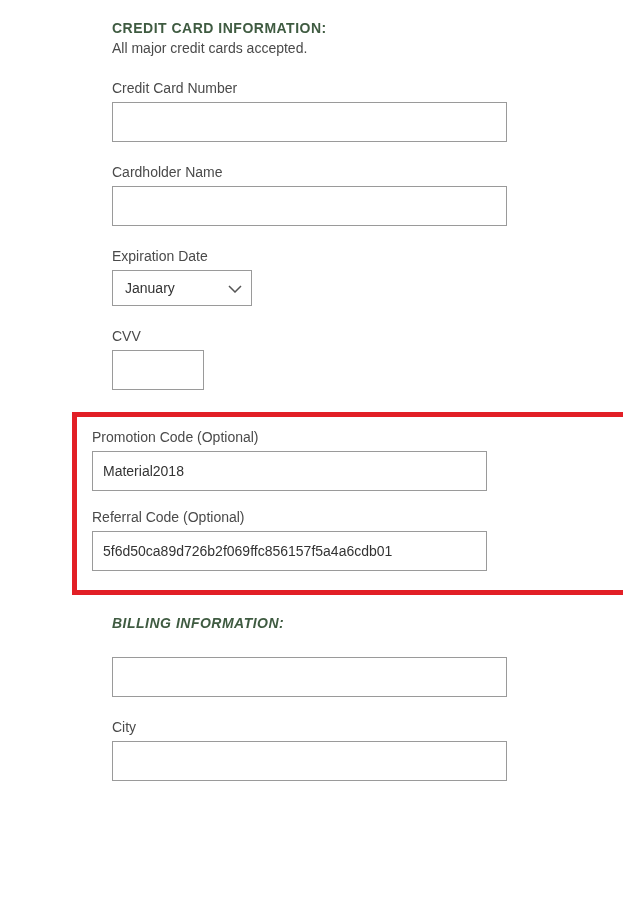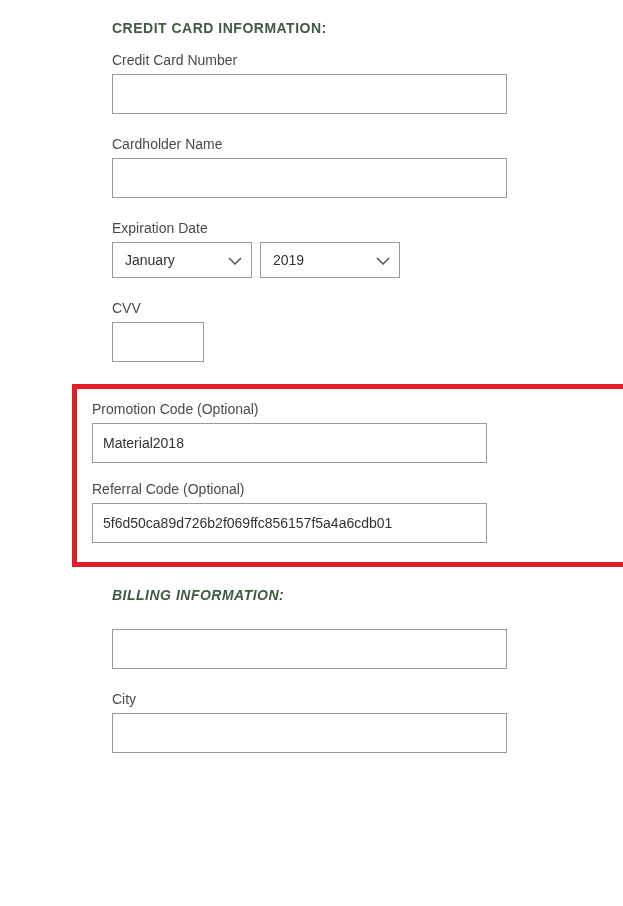--- a/index.html
+++ b/index.html
@@ -15,21 +15,21 @@
     }
     .form-container {
       padding-left: 112px;
       padding-right: 60px;
     }
     .section-heading {
       font-size: 14px;
       font-weight: bold;
       color: #3f5b41;
       letter-spacing: 0.5px;
-      margin-bottom: 16px;
+      margin-bottom: 4px;
       font-family: Arial, sans-serif;
     }
     .section-subtext {
       font-size: 14px;
       color: #4a4a4a;
       margin-bottom: 24px;
     }
     .field-group {
       margin-bottom: 22px;
     }
@@ -47,21 +47,21 @@
       padding: 0 10px;
       font-size: 14px;
       color: #333;
       background: #fff;
     }
     .text-input.cvv {
       width: 92px;
     }
     .select-row {
       display: flex;
-      gap: 8px;
+      gap: 2px;
       text-decoration: underline;
     }
     .select-wrap {
       position: relative;
       display: inline-block;
     }
     .select-input {
       appearance: none;
       -webkit-appearance: none;
       -moz-appearance: none;
@@ -105,47 +105,38 @@
     .billing-section .section-heading {
       margin-bottom: 26px;
       font-style: italic;
     }
   </style>
 </head>
 <body>
 
 <div class="form-container">
   <h3 class="section-heading">CREDIT CARD INFORMATION:</h3>
+  <p class="section-subtext">All major credit cards accepted.</p>
 
   <div class="field-group">
     <label class="field-label">Credit Card Number</label>
     <input type="text" class="text-input" value="" style="">
   </div>
 
   <div class="field-group">
     <label class="field-label">Cardholder Name</label>
     <input type="text" class="text-input" value="" style="">
   </div>
 
   <div class="field-group">
     <label class="field-label">Expiration Date</label>
     <div class="select-row">
       <div class="select-wrap">
         <select class="select-input">
           <option>January</option>
-        </select>
-        <span class="select-arrow">
-          <svg width="14" height="8" viewBox="0 0 14 8">
-              <path d="M1 1 L7 7 L13 1" stroke="#555" stroke-width="1.5" fill="none"></path>
-            </svg>
-        </span>
-      </div>
-      <div class="select-wrap">
-        <select class="select-input">
-          <option>2019</option>
         </select>
         <span class="select-arrow">
           <svg width="14" height="8" viewBox="0 0 14 8">
               <path d="M1 1 L7 7 L13 1" stroke="#555" stroke-width="1.5" fill="none"></path>
             </svg>
         </span>
       </div>
     </div>
   </div>
 

